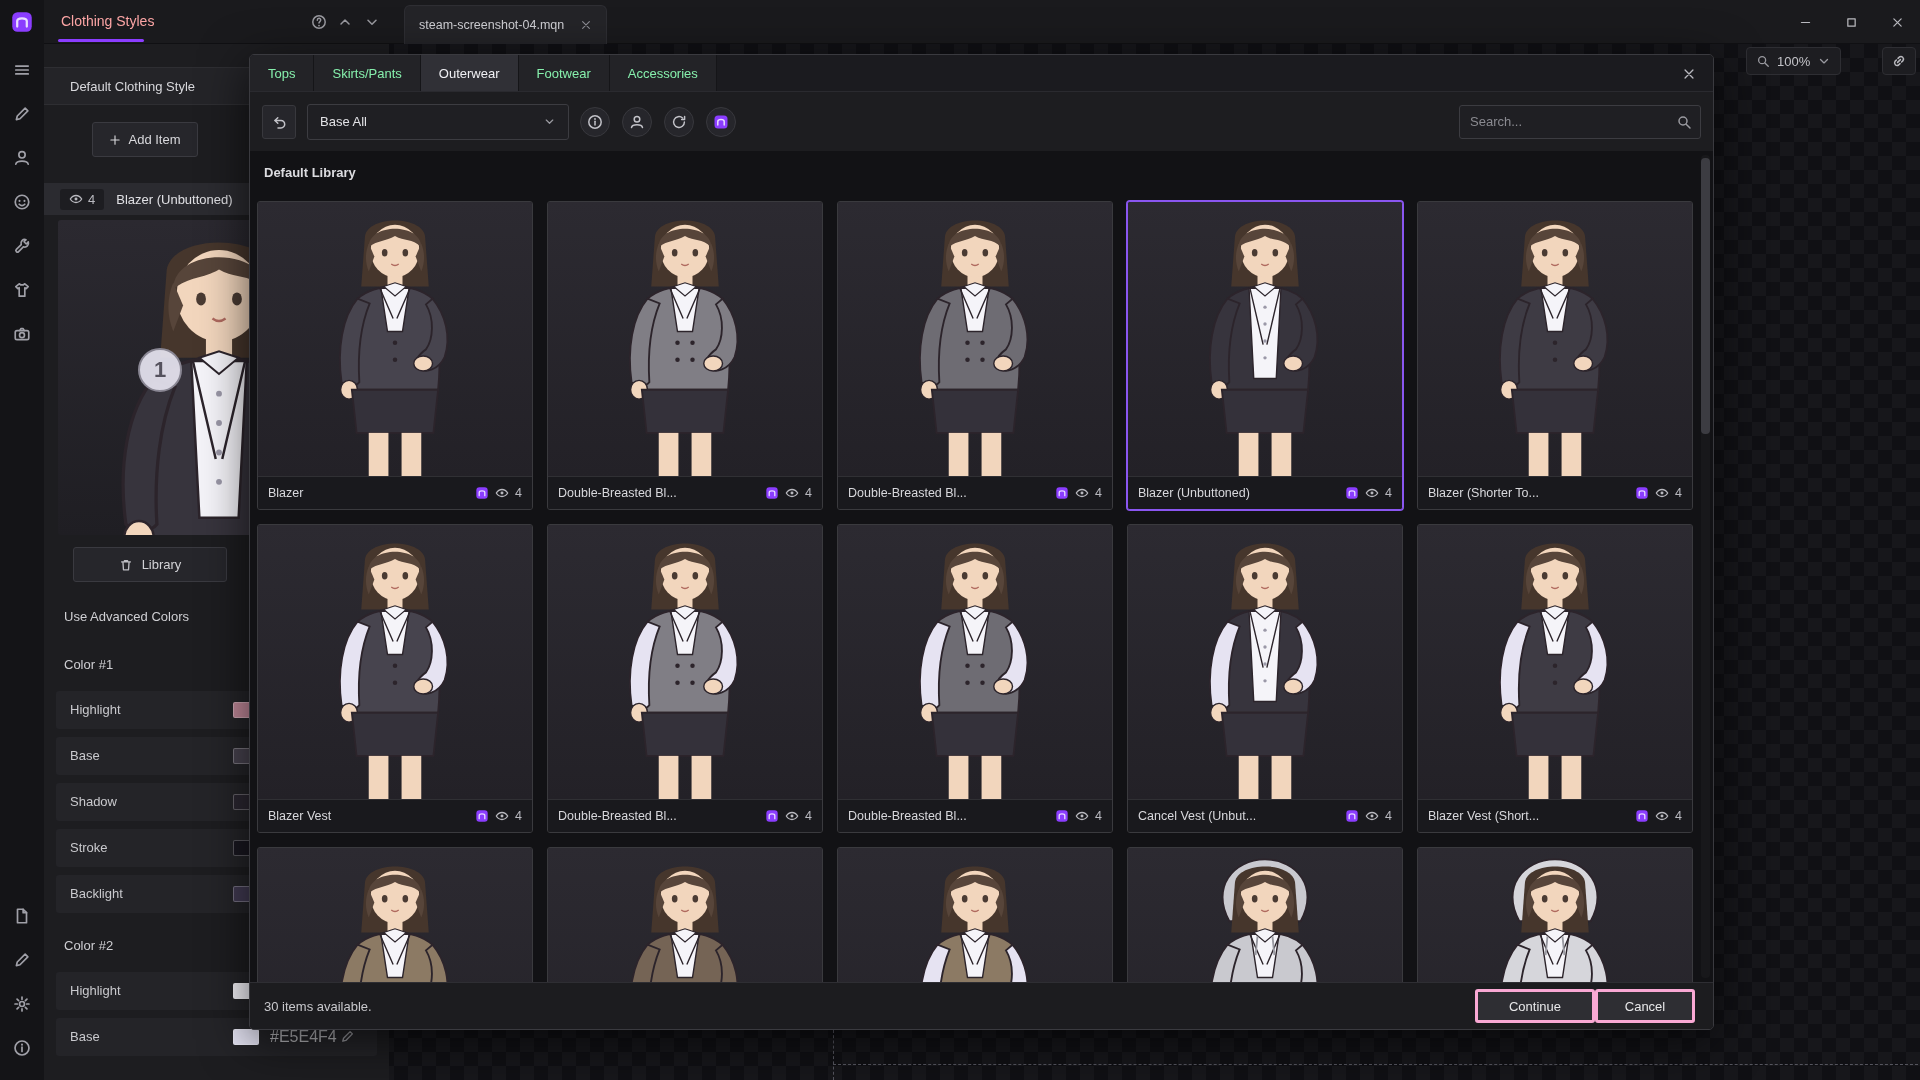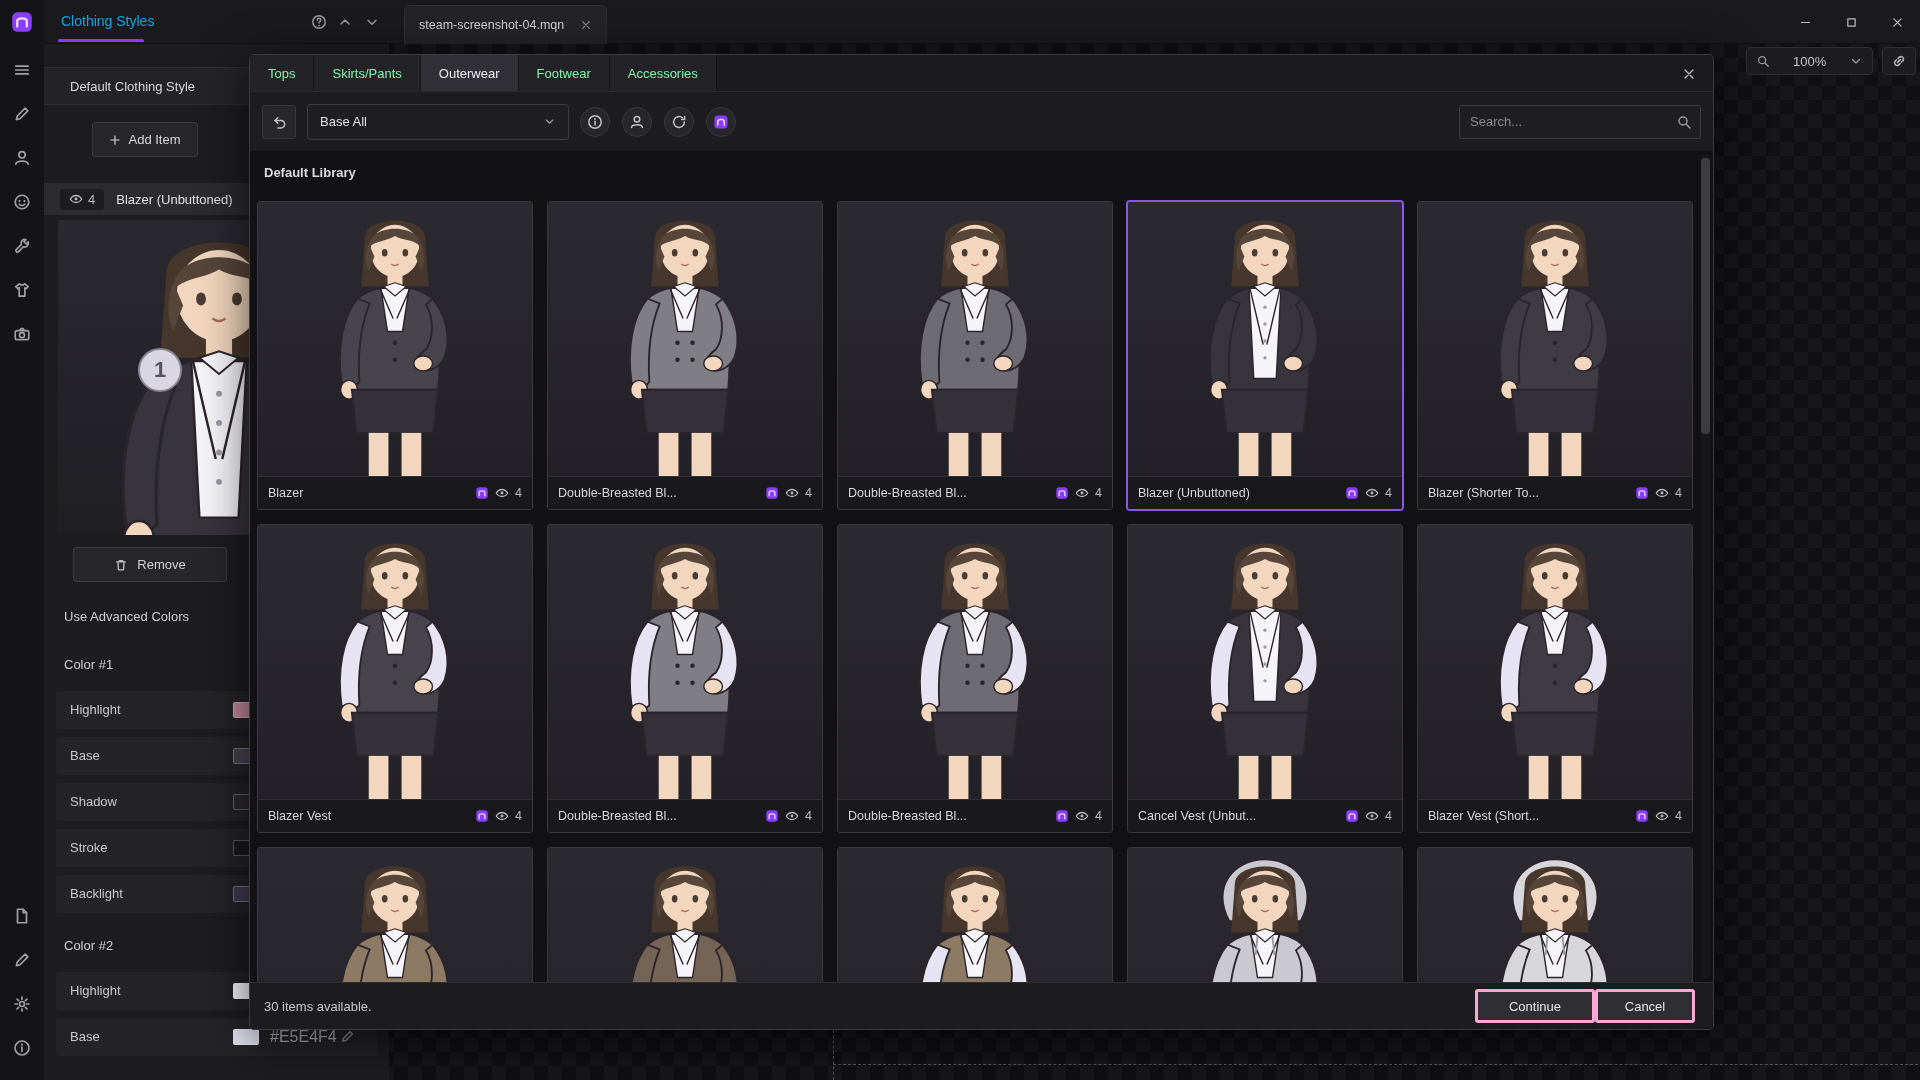--- a/index.html
+++ b/index.html
@@ -8,30 +8,30 @@
   .icon{display:inline-block;width:16px;height:16px;flex:none}
   .icon svg{width:100%;height:100%;display:block}
 
   
   #canvas{position:absolute;left:44px;top:44px;right:0;bottom:0;
     background-color:#101014;
     background-image:conic-gradient(#17171b 25%,#101014 0 50%,#17171b 0 75%,#101014 0);
     background-size:28px 28px;z-index:1}
   #guide-h{position:absolute;left:789px;top:1020px;width:1085px;border-top:1px dashed #55555e}
   #guide-v{position:absolute;left:789px;top:986px;height:50px;border-left:1px dashed #55555e}
-  #zoom-group{position:absolute;left:1702px;top:3px;height:28px;display:flex;align-items:center;gap:23px;
+  #zoom-group{position:absolute;left:1702px;top:3px;height:28px;display:flex;align-items:center;gap:7px;
     background:#1d1d21;border:1px solid #2e2e33;border-radius:4px;padding:0 9px;color:#c3c3c8;cursor:pointer}
   #zoom-group .icon{width:14px;height:14px;color:#9a9aa0}
   #link-btn{position:absolute;left:1838px;top:3px;width:34px;height:28px;display:flex;align-items:center;justify-content:center;
     background:#1d1d21;border:1px solid #2e2e33;border-radius:4px;color:#b9b9bf}
 
   
   #topbar{position:absolute;left:0;top:0;width:1920px;height:44px;background:#1a1a1d;
     border-bottom:1px solid #101013;z-index:3}
-  #panel-tab-title{position:absolute;left:61px;top:13px;font-size:14px;color:#0ea5e9}
+  #panel-tab-title{position:absolute;left:61px;top:13px;font-size:14px;color:#fca5a5}
   #panel-tab-underline{position:absolute;left:58px;top:39px;width:86px;height:3px;background:#8b3dff;border-radius:2px}
   .hdr-ico{position:absolute;top:10px;width:24px;height:24px;display:flex;align-items:center;justify-content:center;
     color:#9a9aa0;border-radius:3px}
   #doc-tab{position:absolute;left:404px;top:5px;height:39px;display:flex;align-items:center;gap:16px;
     background:#242428;border:1px solid #2e2e33;border-bottom:none;border-radius:6px 6px 0 0;padding:0 14px;color:#cfcfd4;font-size:12.5px}
   #doc-tab .icon{width:12px;height:12px;color:#8d8d94}
   #win-controls{position:absolute;right:0;top:0;height:44px;display:flex}
   .win-btn{width:46px;height:44px;display:flex;align-items:center;justify-content:center;color:#b9b9bf}
   .win-btn .icon{width:13px;height:13px}
 
@@ -360,21 +360,21 @@
           <rect x="127" y="244" width="21" height="46" fill="#f2d6bd"></rect>
         </svg></span>
     <div id="lp-badge">1</div>
   </div>
   <div id="lp-remove">
     <span class="icon">
         <svg viewBox="0 0 16 16">
           <path d="M3 4.5h10M6.2 4.5V3h3.6v1.5M4.5 4.5l.6 9h5.8l.6-9" fill="none" stroke="currentColor" stroke-width="1.5" stroke-linecap="round" stroke-linejoin="round"></path>
         </svg>
       </span>
-    <span>Remove</span>
+    <span>Library</span>
   </div>
   <div id="lp-adv">Use Advanced Colors</div>
   <div id="lp-groups">
       <div class="lp-group-title" style="top:613px">Color #1</div>
       <div class="lp-crow" style="top:647px">
          <span class="clabel">Highlight</span>
          <span class="swatch" style="background:#c2899a"></span>
          <span class="chex"></span>
          <span class="cedit icon">
           <svg viewBox="0 0 16 16">

